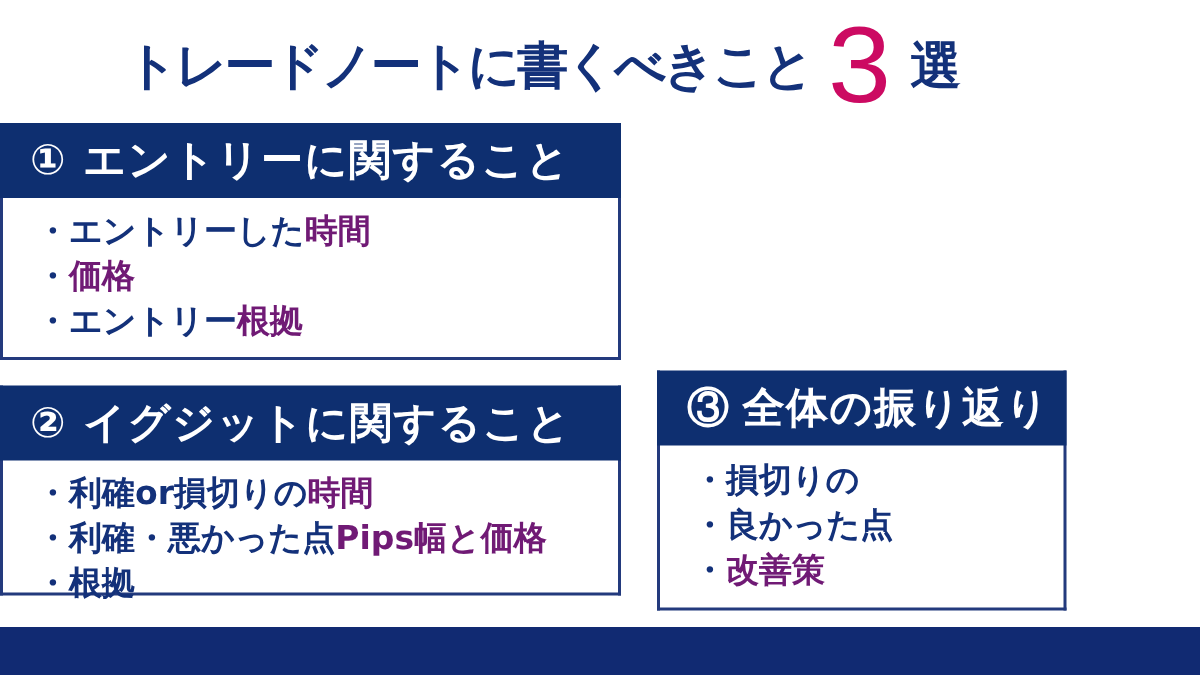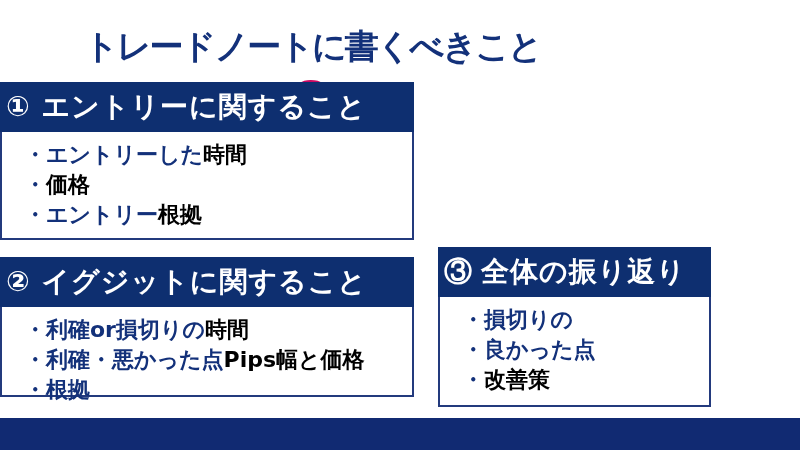--- a/index.html
+++ b/index.html
@@ -1,29 +1,29 @@
 <!DOCTYPE html>
 <html><head>
 <meta charset="utf-8">
 <style>
   html, body { margin:0; padding:0; }
   body { width:800px; height:450px; background:#ffffff; position:relative; overflow:hidden;
          font-family:"DejaVu Sans", "Liberation Sans", sans-serif; }
-  .title { position:absolute; left:84px; top:24px; height:64px; display:flex; align-items:center;
-           color:#13317a; font-weight:bold; font-size:34px; letter-spacing:-2px; white-space:nowrap;flex-direction:column; }
+  .title { position:absolute; left:84px; top:12px; height:64px; display:flex; align-items:center;
+           color:#13317a; font-weight:bold; font-size:34px; letter-spacing:-2px; white-space:nowrap; }
   .title .num { color:#cc0a62; font-family:"Liberation Sans", sans-serif; font-size:72px; font-weight:normal;
                 margin:0 14px 0 12px; line-height:1; letter-spacing:0; transform:scaleX(1.05); }
   .title .sen { font-size:34px; }
   .card { position:absolute; box-sizing:border-box; border:2px solid #233a7d; border-top:none; background:#fff; }
   .card .head { position:absolute; left:-2px; right:-2px; top:0; height:50px; background:#0e2f70;
                 color:#ffffff; font-weight:bold; font-size:28px; display:flex; align-items:center;
-                padding-left:6px; white-space:nowrap; letter-spacing:1px; }
+                padding-left:20px; white-space:nowrap; letter-spacing:1px; }
   .card .body { position:absolute; left:22px; top:58px; right:4px; }
   .line { height:30px; line-height:30px; font-size:22px; font-weight:bold; color:#13317a; white-space:nowrap; }
-  .line .hl { color:#000000; }
+  .line .hl { color:#701a75; }
   .bullet { display:inline-block; width:22px; text-align:center; }
   #c1 { left:0; top:82px; width:414px; height:158px; }
   #c2 { left:0; top:257px; width:414px; height:140px;text-decoration:underline; }
   #c3 { left:438px; top:247px; width:273px; height:160px;font-family:Liberation Serif, serif; }
   .footer { position:absolute; left:0; right:0; top:418px; height:32px; background:#112a72; }
 </style>
 </head>
 <body>
 
 <div class="title">

